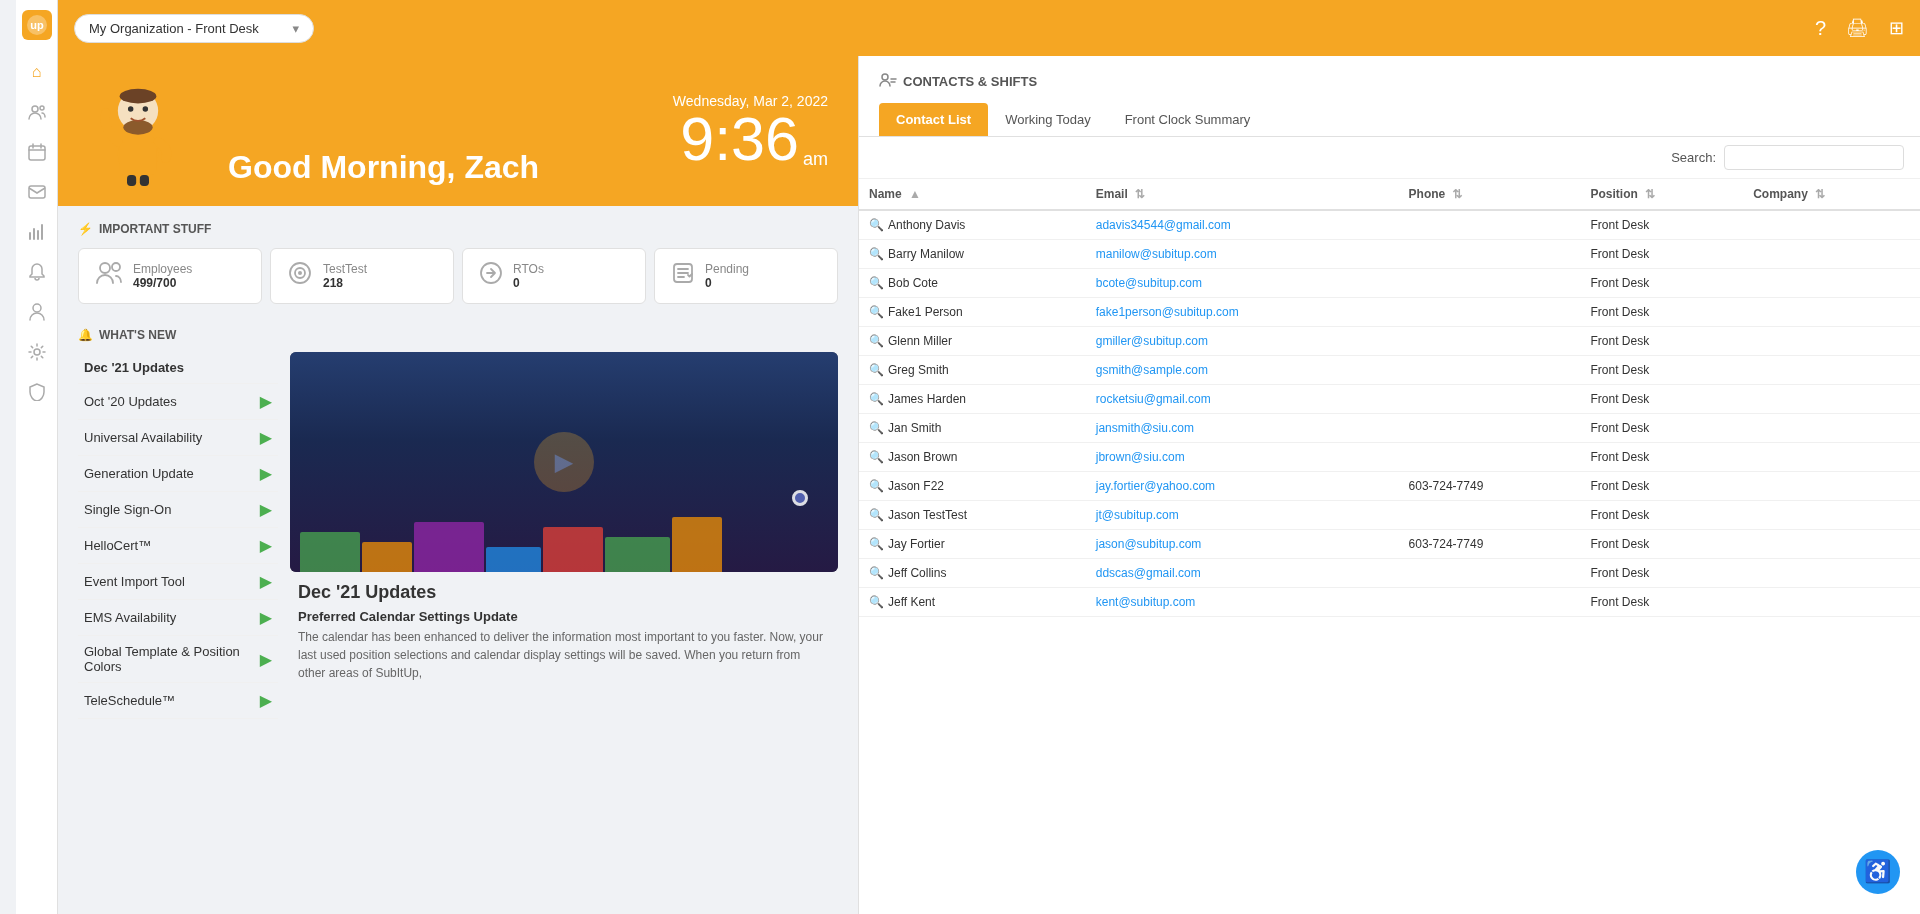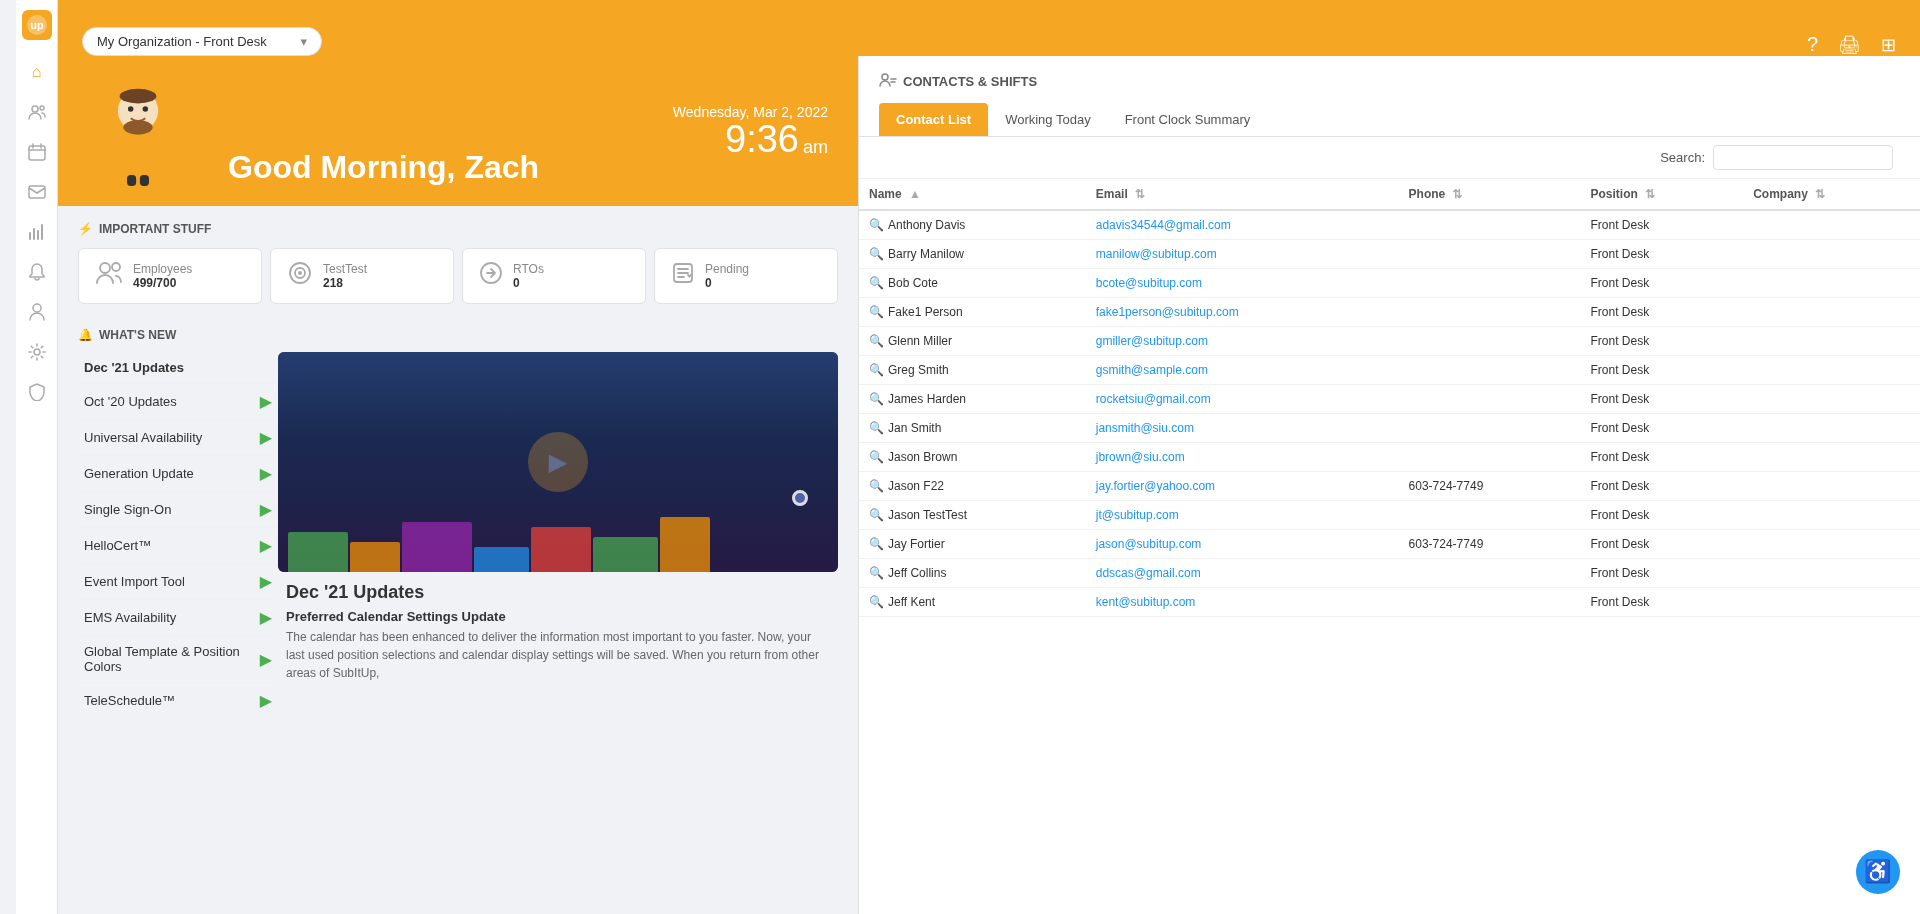--- a/index.html
+++ b/index.html
@@ -86,21 +86,21 @@
       font-size: 32px;
       font-weight: 600;
       color: #fff;
       flex: 1;
     }
     .hero-datetime {
       text-align: right;
       color: #fff;
     }
     .hero-date { font-size: 14px; }
-    .hero-time { font-size: 38px; font-weight: 300; line-height: 1; }
+    .hero-time { font-size: 61px; font-weight: 300; line-height: 1; }
     .hero-ampm { font-size: 18px; }
 
     
     .section { padding: 16px 20px; }
     .section-title {
       font-size: 12px; font-weight: 700; color: #555; text-transform: uppercase;
       display: flex; align-items: center; gap: 6px; margin-bottom: 12px;
     }
 
     
@@ -118,21 +118,21 @@
     .stat-icon { font-size: 22px; color: #aaa; }
     .stat-label { font-size: 12px; color: #888; }
     .stat-value { font-size: 12px; font-weight: 700; color: #333; }
 
     
     .whats-new-section { padding: 8px 20px 16px; }
     .whats-new-title {
       font-size: 12px; font-weight: 700; color: #555; text-transform: uppercase;
       display: flex; align-items: center; gap: 6px; margin-bottom: 10px;
     }
-    .whats-new-list { display: flex; gap: 0; }
+    .whats-new-list { display: flex; gap: 12px; }
     .whats-new-items {
       display: flex; flex-direction: column; gap: 0; width: 200px; flex-shrink: 0;
     }
     .whats-new-item {
       display: flex; align-items: center; justify-content: space-between;
       padding: 8px 6px;
       border-bottom: 1px solid #f0f0f0;
       cursor: pointer;
       font-size: 13px;
       color: #333;
@@ -208,21 +208,21 @@
     }
     .tab.active {
       background: #f5a623;
       color: #fff;
       font-weight: 600;
     }
 
     .search-row {
       display: flex;
       justify-content: flex-end;
-      padding: 8px 27px;
+      padding: 8px 16px;
       align-items: center;
       gap: 8px;
       border-bottom: 1px solid #f0f0f0;
     }
     .search-label { font-size: 13px; color: #555; }
     .search-input {
       border: 1px solid #ddd;
       border-radius: 4px;
       padding: 4px 8px;
       font-size: 13px;
@@ -323,21 +323,21 @@
   </div>
   <div class="sidebar-icon">
     <svg width="16" height="18" viewBox="0 0 16 18" fill="none">
       <path d="M8 1L1 4v5c0 4.418 3.134 8.56 7 9 3.866-.44 7-4.582 7-9V4L8 1z" stroke="#aaa" stroke-width="1.5"></path>
     </svg>
   </div>
 </div>
 
 <div class="main">
 
-  <div style="background:#f5a623; height:56px; display:flex; align-items:flex-end; justify-content:space-between; padding:0 24px;gap:31px;">
+  <div style="background:#f5a623; height:56px; display:flex; align-items:center; justify-content:space-between; padding:0 16px;gap:31px;">
     <div>
       <div class="org-selector" style="background:#fff;">
         <span>My Organization - Front Desk</span>
         <span style="color:#888; margin-left:auto;">▾</span>
       </div>
     </div>
     <div style="display:flex; align-items:center; gap:20px;">
       <span style="color:#fff; font-size:20px; cursor:pointer;">?</span>
       <span style="color:#fff; font-size:18px; cursor:pointer;">🖨</span>
       <span style="color:#fff; font-size:18px; cursor:pointer;">⊞</span>

